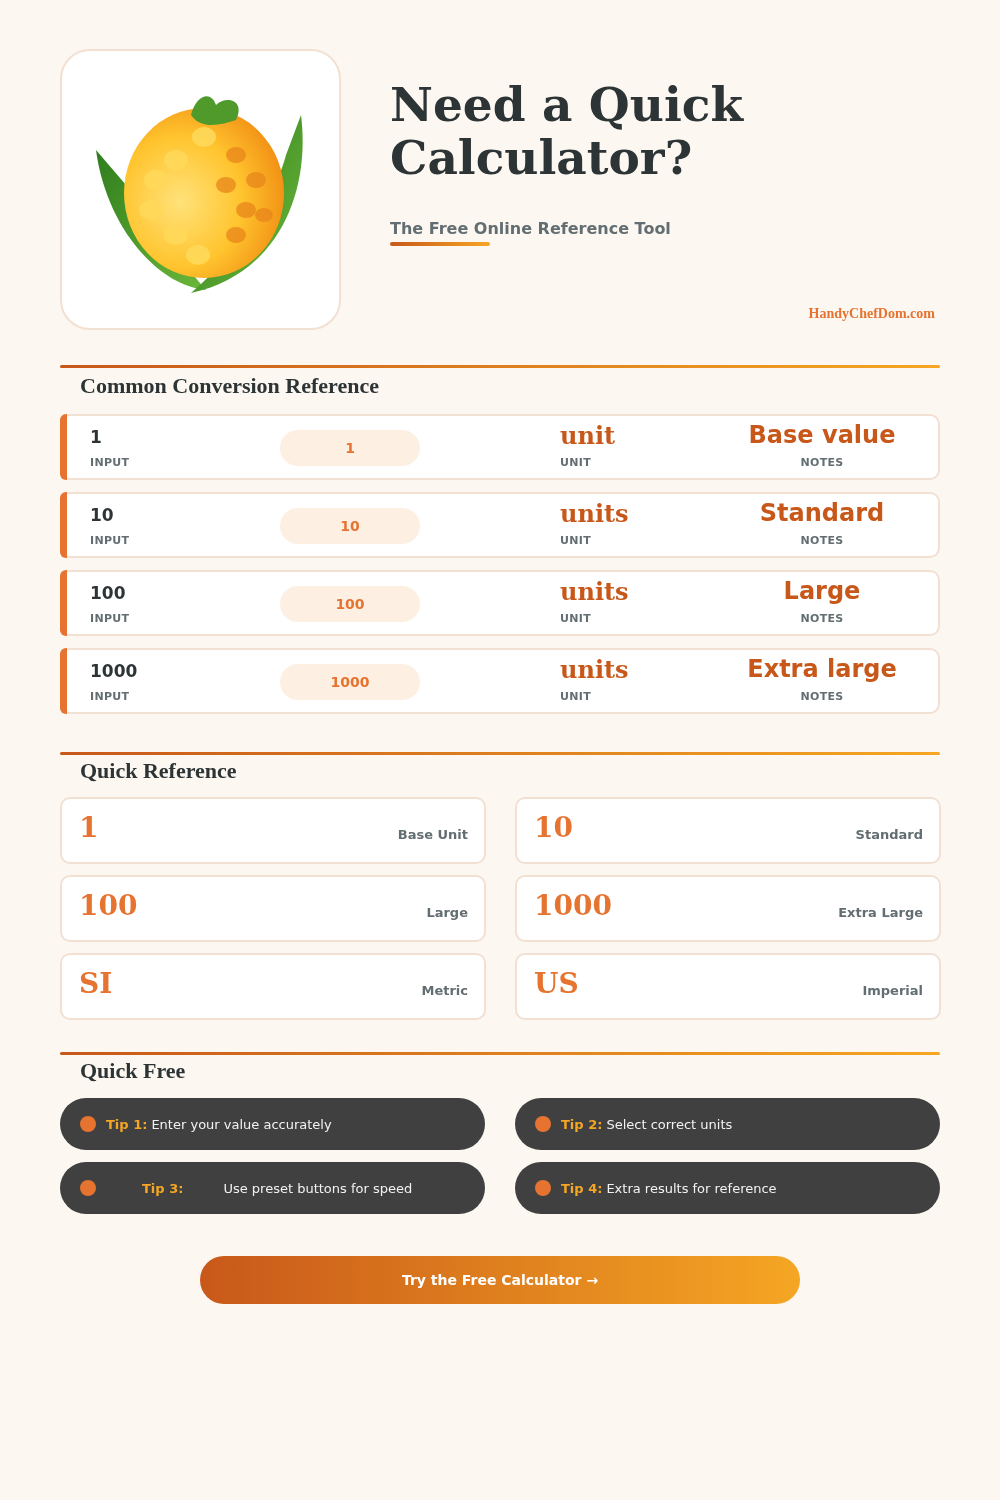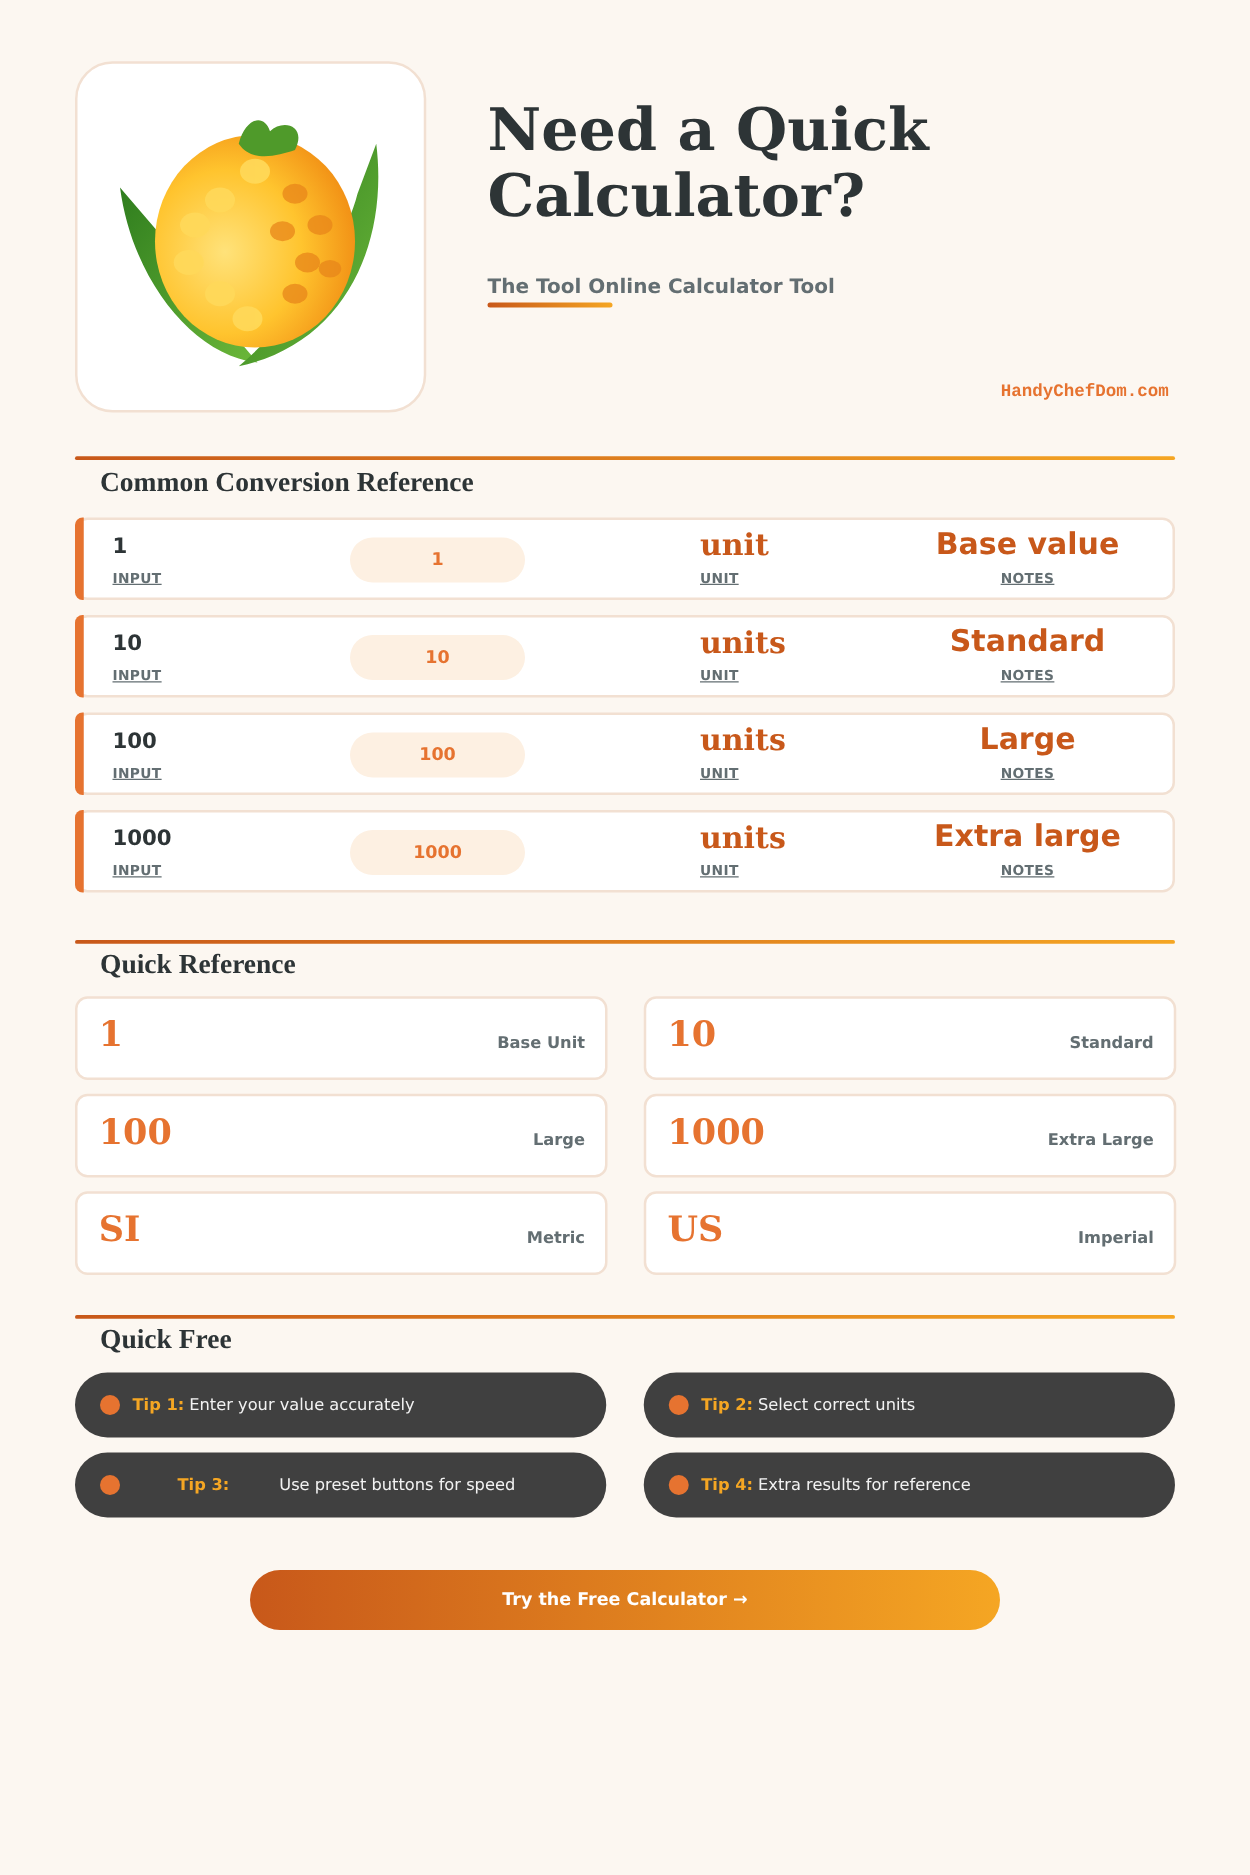--- a/index.html
+++ b/index.html
@@ -26,21 +26,21 @@
   .hero-sub {
     position: absolute; left: 390px; top: 219px;
     font-weight: bold; font-size: 16px; color: #636e72;
   }
   .hero-underline {
     position: absolute; left: 390px; top: 242px; width: 100px; height: 4px;
     border-radius: 2px; background: linear-gradient(90deg, #c8581a, #f5a623);
   }
   .brand {
     position: absolute; right: 65px; top: 306px;
-    font-family: Liberation Mono, monospace; font-weight: bold;
+    font-family: Liberation Serif, serif; font-weight: bold;
     font-size: 14px; color: #e67330;
   }
 
   
   .sec-rule {
     position: absolute; left: 60px; width: 880px; height: 3px;
     background: linear-gradient(90deg, #c8581a, #f5a623);
     border-radius: 2px;
   }
   .sec-title {
@@ -58,21 +58,20 @@
     content: ""; position: absolute; left: -2px; top: -2px; bottom: -2px; width: 7px;
     background: #e67330; border-radius: 6px 0 0 6px;
   }
   .conv-input {
     position: absolute; left: 28px; top: 11px;
     font-weight: bold; font-size: 17px; color: #2d3436;
   }
   .mini-label {
     position: absolute; font-weight: bold; font-size: 11px; color: #636e72;
     letter-spacing: 0.3px;
-    text-decoration: underline;
   }
   .conv-pill {
     position: absolute; left: 218px; top: 14px; width: 140px; height: 36px;
     border-radius: 18px; background: #fdf0e2;
     display: flex; align-items: center; justify-content: center;
     font-weight: bold; font-size: 14px; color: #e67330;
   }
   .conv-unit {
     position: absolute; left: 498px; top: 5px;
     font-family: "DejaVu Serif", serif; font-weight: bold;
@@ -150,21 +149,21 @@
         <ellipse cx="170" cy="105" rx="10" ry="8"></ellipse>
       <ellipse cx="160" cy="135" rx="10" ry="8"></ellipse>
         <ellipse cx="140" cy="110" rx="10" ry="8"></ellipse>
       <ellipse cx="150" cy="160" rx="10" ry="8"></ellipse>
         <ellipse cx="178" cy="140" rx="9" ry="7"></ellipse>
     </g>
     <path d="M105 40 C 110 20, 125 15, 130 30 C 140 20, 160 25, 150 45 C 135 50, 115 55, 105 40 Z" fill="#4f9a2a"></path>
   </svg>
 </div>
 <div class="hero-title">Need a Quick Calculator?</div>
-<div class="hero-sub">The Tool Online Calculator Tool</div>
+<div class="hero-sub">The Free Online Reference Tool</div>
 <div class="hero-underline"></div>
 <div class="brand">HandyChefDom.com</div>
 
 <div class="sec-rule" style="top:365px;"></div>
 <div class="sec-title" style="top:373px;">Common Conversion Reference</div>
 
 <div class="conv-row" style="top:414px;">
   <div class="conv-input">1</div>
   <div class="mini-label" style="left:28px;top:40px;">INPUT</div>
   <div class="conv-pill">1</div>

